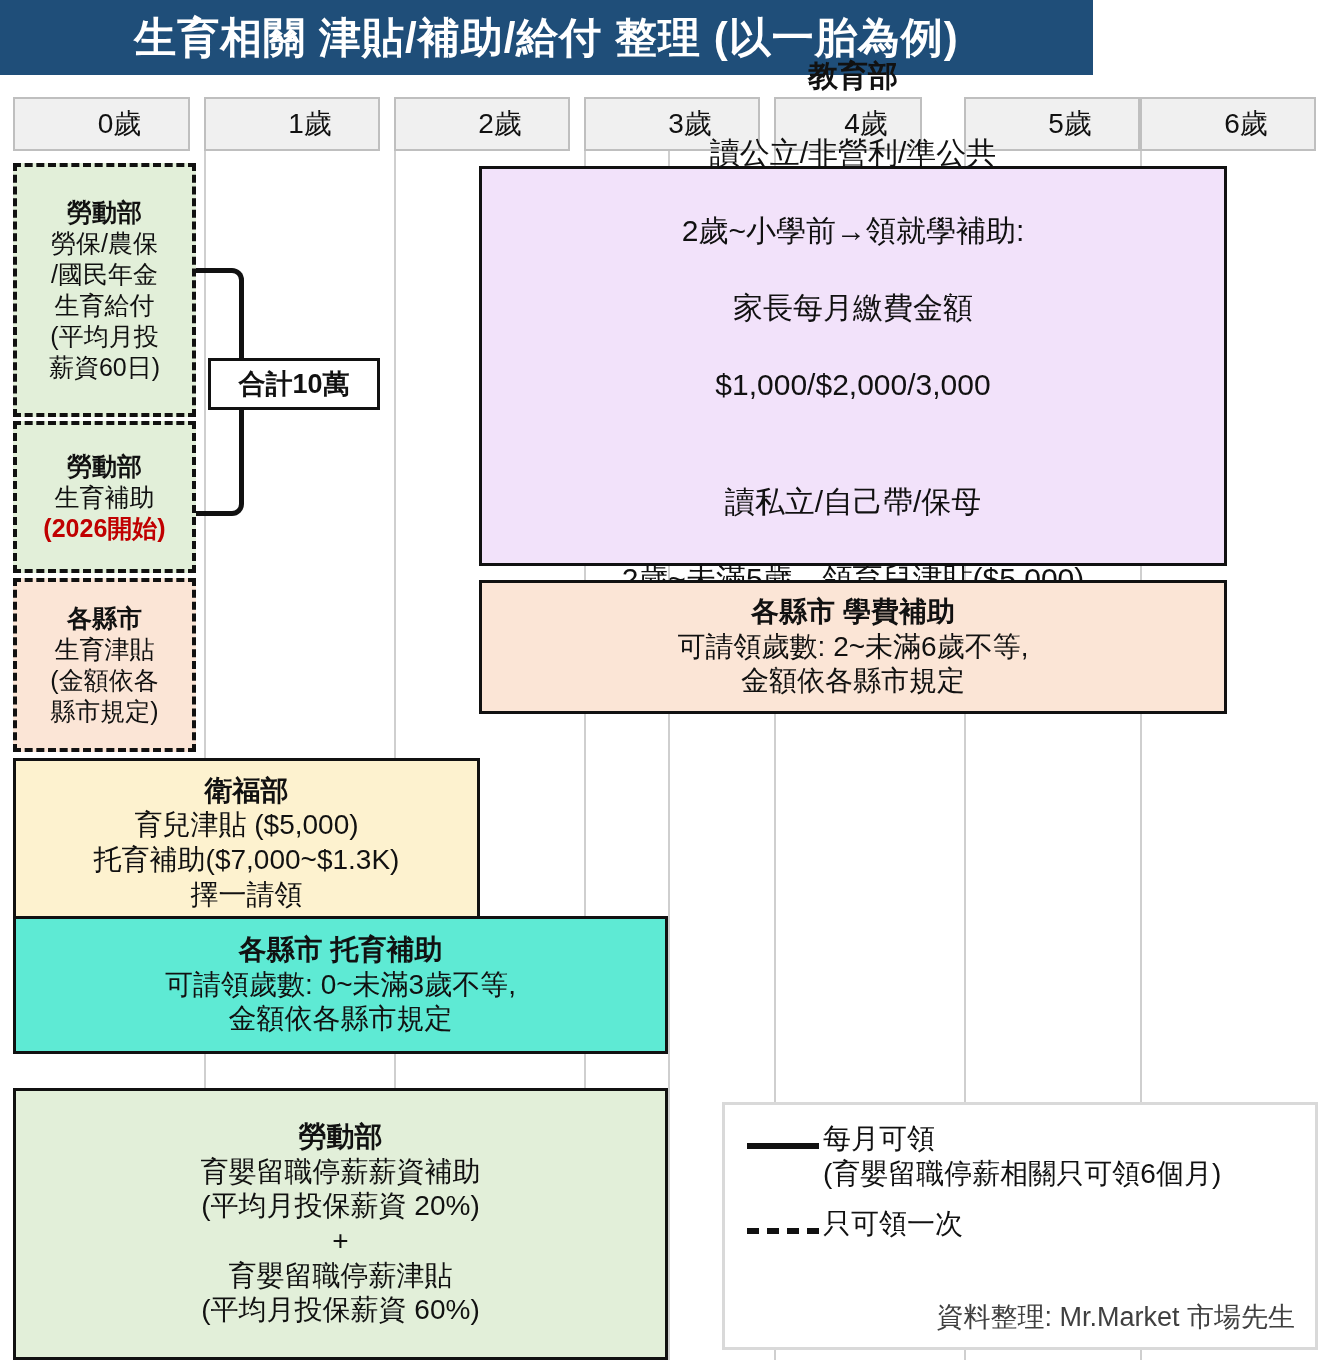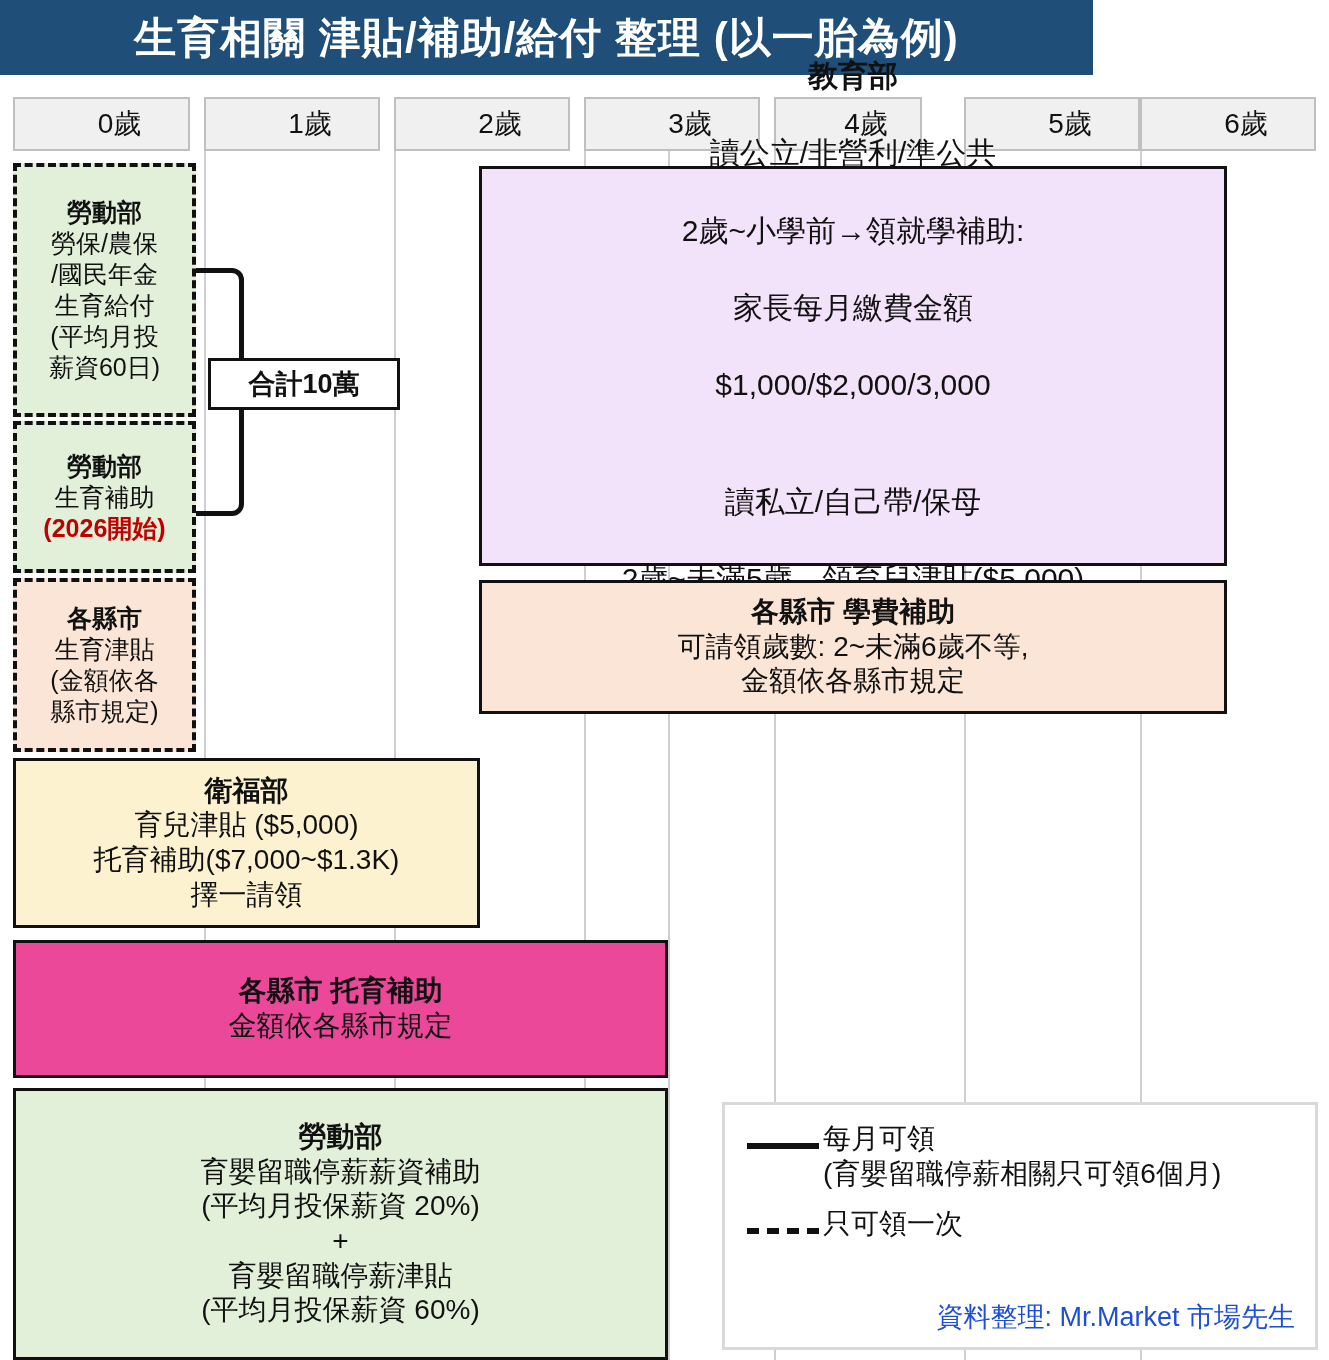--- a/index.html
+++ b/index.html
@@ -62,41 +62,41 @@
     position: absolute; left: 196px; top: 268px;
     width: 48px; height: 248px;
     border-top: 5px solid #111111;
     border-right: 5px solid #111111;
     border-bottom: 5px solid #111111;
     border-top-right-radius: 12px;
     border-bottom-right-radius: 12px;
     border-left: none;
   }
   #total-label {
-    position: absolute; left: 208px; top: 358px; width: 192px; height: 52px;
+    position: absolute; left: 208px; top: 358px; width: 172px; height: 52px;
     background: #ffffff; border: 3px solid #111111;
     display: flex; align-items: center; justify-content: center;
     font-size: 27px; font-weight: bold; color: #111111;
   }
 
   
   #legend {
     position: absolute; left: 722px; top: 1102px; width: 596px; height: 248px;
     background: #ffffff; border: 3px solid #d9d9d9;
     padding: 16px 18px 0 18px;
   }
   .legend-row { display: flex; align-items: flex-start; margin-bottom: 14px; }
   .legend-swatch { width: 80px; flex: 0 0 80px; display: flex; align-items: center; justify-content: center; padding-top: 22px; }
   .swatch-solid { width: 72px; height: 0; border-top: 6px solid #111111; }
   .swatch-dashed { width: 72px; height: 0; border-top: 6px dashed #111111; }
   .legend-text { font-size: 28px; color: #111111; line-height: 1.26; }
   .legend-text .ln { display: block; white-space: nowrap; }
   #legend-credit {
     position: absolute; right: 20px; bottom: 12px;
-    font-size: 27px; color: #1d4ed8; white-space: nowrap;
+    font-size: 27px; color: #404040; white-space: nowrap;
   }
 </style>
 </head>
 <body>
 
 <div id="title-bar">
   <span class="title-text">生育相關 津貼/補助/給付 整理 (以一胎為例)</span>
 </div>
 
 <div class="age-cell" style="left:13px;  width:177px;">
@@ -154,22 +154,23 @@
 <div id="bracket"></div>
 <div id="total-label">合計10萬</div>
 
 <div class="box solid fs-med" style="left:13px; top:758px; width:467px; height:170px; background:#fdf2cf;">
   <span class="ln hd">衛福部</span>
   <span class="ln">育兒津貼 ($5,000)</span>
   <span class="ln">托育補助($7,000~$1.3K)</span>
   <span class="ln">擇一請領</span>
 </div>
 
-<div class="box solid fs-med" style="left:13px; top:940px; width:655px; height:138px; background:#ec4899;">
+<div class="box solid fs-med" style="left:13px; top:916px; width:655px; height:138px; background:#5eead4;">
   <span class="ln hd">各縣市 托育補助</span>
+  <span class="ln">可請領歲數: 0~未滿3歲不等,</span>
   <span class="ln">金額依各縣市規定</span>
 </div>
 
 <div class="box solid fs-med" style="left:13px; top:1088px; width:655px; height:272px; background:#e2efd9;">
   <span class="ln hd">勞動部</span>
   <span class="ln">育嬰留職停薪薪資補助</span>
   <span class="ln">(平均月投保薪資 20%)</span>
   <span class="ln">+</span>
   <span class="ln">育嬰留職停薪津貼</span>
   <span class="ln">(平均月投保薪資 60%)</span>

